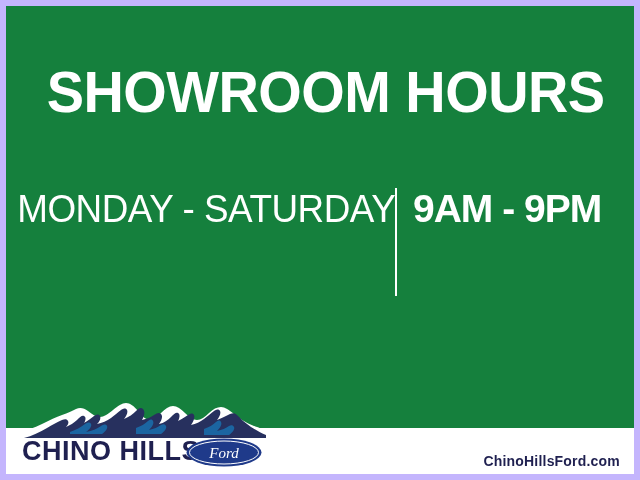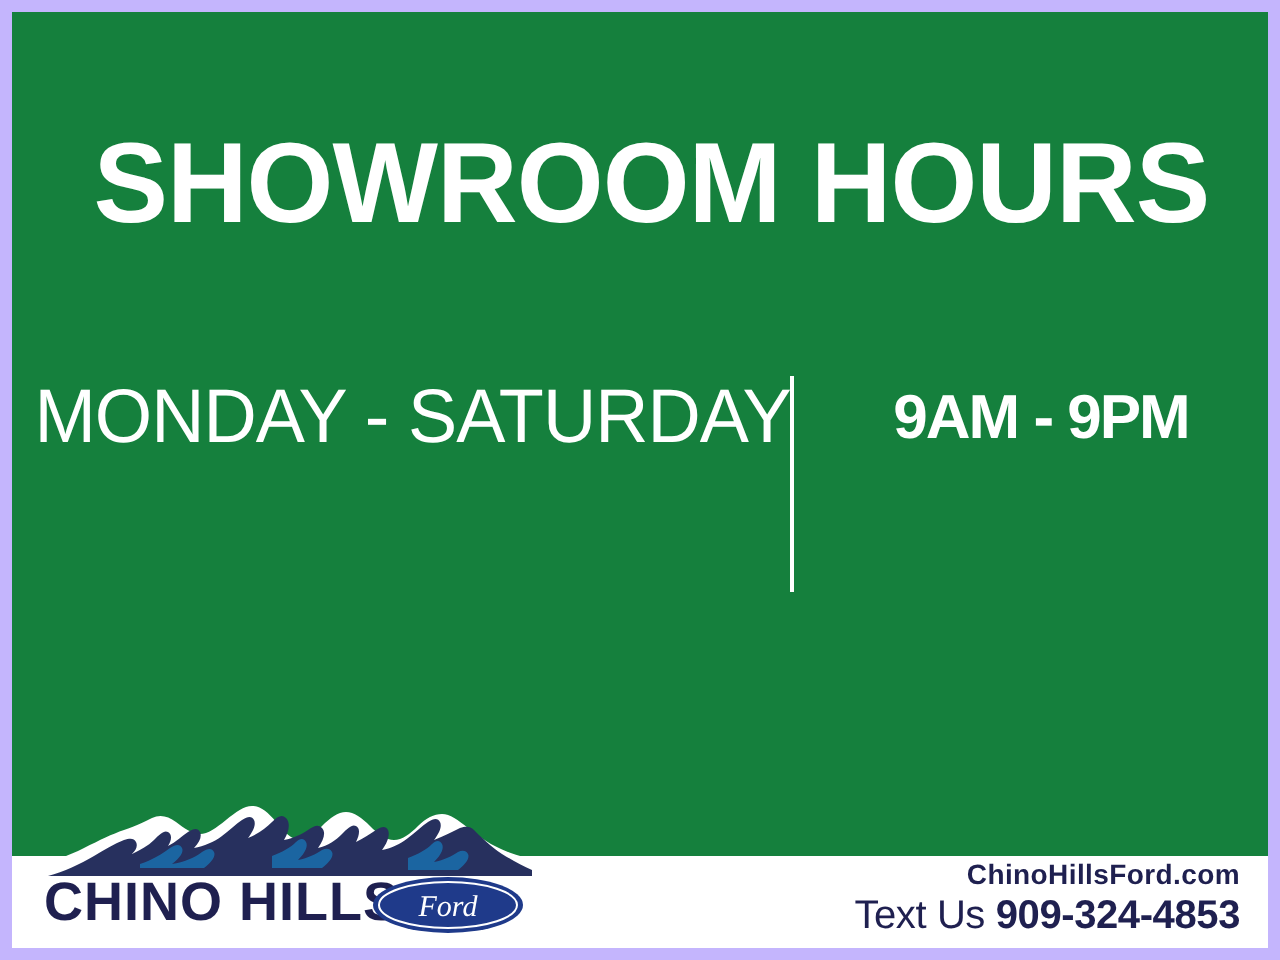--- a/index.html
+++ b/index.html
@@ -80,24 +80,24 @@
     letter-spacing: -0.5px;
     color: #ffffff;
     white-space: nowrap;
     transform: scaleX(0.97);
     transform-origin: right center;
   }
   .time-cell {
     position: absolute;
     left: 407px;
     width: 215px;
-    text-align: center;
-    font-family: "Liberation Sans", sans-serif;
-    font-weight: bold;
-    font-size: 31px;
+    text-align: left;
+    font-family: "Liberation Sans", sans-serif;
+    font-weight: bold;
+    font-size: 39px;
     line-height: 46px;
     letter-spacing: -1px;
     color: #ffffff;
     white-space: nowrap;
   }
 
   
   .footer-band {
     position: absolute;
     left: 0;
@@ -236,19 +236,15 @@
         <ellipse cx="76" cy="29" rx="75" ry="28" fill="#1f3a8a"></ellipse>
         <ellipse cx="76" cy="29" rx="69" ry="23" fill="none" stroke="#ffffff" stroke-width="2"></ellipse>
         <text x="76" y="40" text-anchor="middle" font-family="Liberation Serif, serif" font-style="italic" font-size="30" fill="#ffffff">Ford</text>
       </svg>
     </div>
 
   </div>
 
   <div class="contact">
     <div class="contact-web">ChinoHillsFord.com</div>
-    <div class="contact-phone">
-      <span class="label">Text Us</span>
-      <span class="number">909-324-4853</span>
-    </div>
   </div>
 
 </div>
 
 </body></html>

